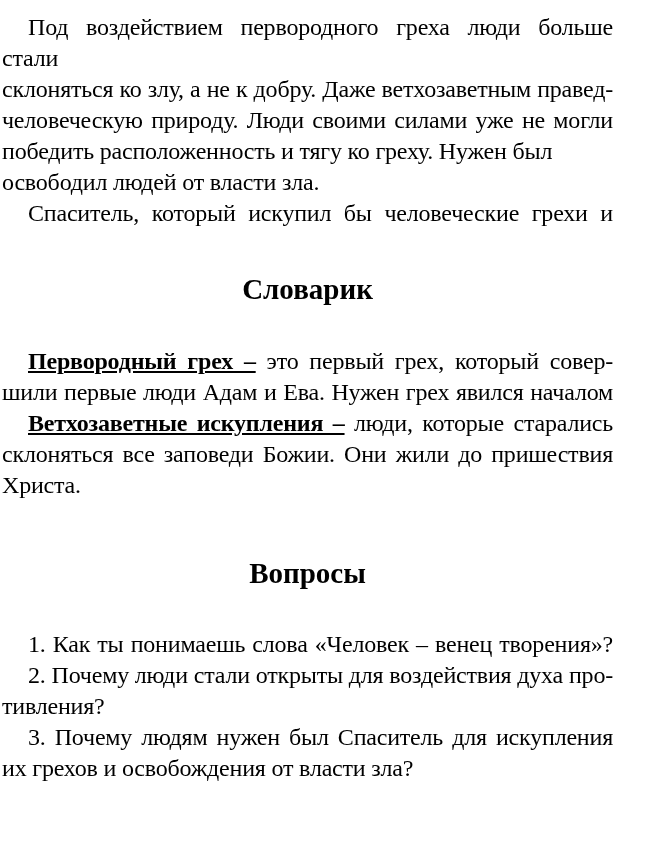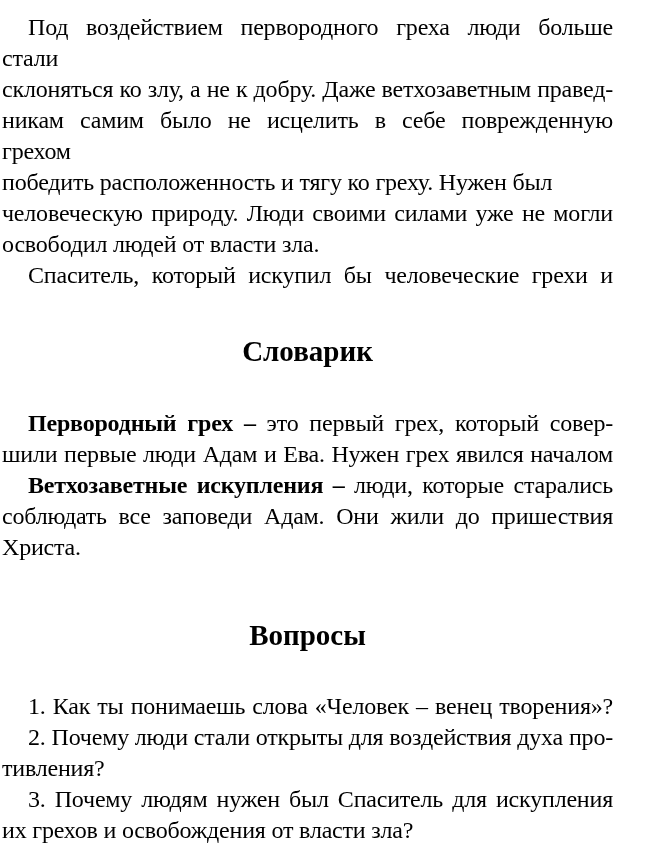--- a/index.html
+++ b/index.html
@@ -42,45 +42,44 @@
   .heading {
     font-size: 29px;
     line-height: 32px;
     font-weight: bold;
     text-align: center;
     margin: 44px 0 41px 0;
   }
   .heading.questions {
     margin: 56px 0 40px 0;
   }
-  b { font-weight: bold; }
+  b { font-weight: bold; text-decoration: underline; }
 </style>
 </head>
 <body>
 
 <div class="page">
     <div class="paragraph">
       <div class="line justify indent">Под воздействием первородного греха люди больше стали</div>
       <div class="line justify">склоняться ко злу, а не к добру. Даже ветхозаветным правед-</div>
-      <div class="line justify">никам самим было не исцелить в себе поврежденную грехом</div>
+      <div class="line justify">человеческую природу. Люди своими силами уже не могли</div>
       <div class="line">победить расположенность и тягу ко греху. Нужен был</div>
-      <div class="line justify">человеческую природу. Люди своими силами уже не могли</div>
     </div>
     <div class="paragraph">
       <div class="line">освободил людей от власти зла.</div>
       <div class="line justify indent">Спаситель, который искупил бы человеческие грехи и</div>
     </div>
     <div class="heading glossary">Словарик</div>
     <div class="paragraph">
       <div class="line justify indent"><b>Первородный грех –</b> это первый грех, который совер-</div>
       <div class="line justify">шили первые люди Адам и Ева. Нужен грех явился началом</div>
     </div>
     <div class="paragraph">
       <div class="line justify indent"><b>Ветхозаветные искупления –</b> люди, которые старались</div>
-      <div class="line justify">соблюдать все заповеди Адам. Они жили до пришествия</div>
+      <div class="line justify">склоняться все заповеди Божии. Они жили до пришествия</div>
       <div class="line">Христа.</div>
     </div>
     <div class="heading questions">Вопросы</div>
     <div class="paragraph">
       <div class="line justify indent">1. Как ты понимаешь слова «Человек – венец творения»?</div>
     </div>
     <div class="paragraph">
       <div class="line justify indent">2. Почему люди стали открыты для воздействия духа про-</div>
       <div class="line">тивления?</div>
     </div>

